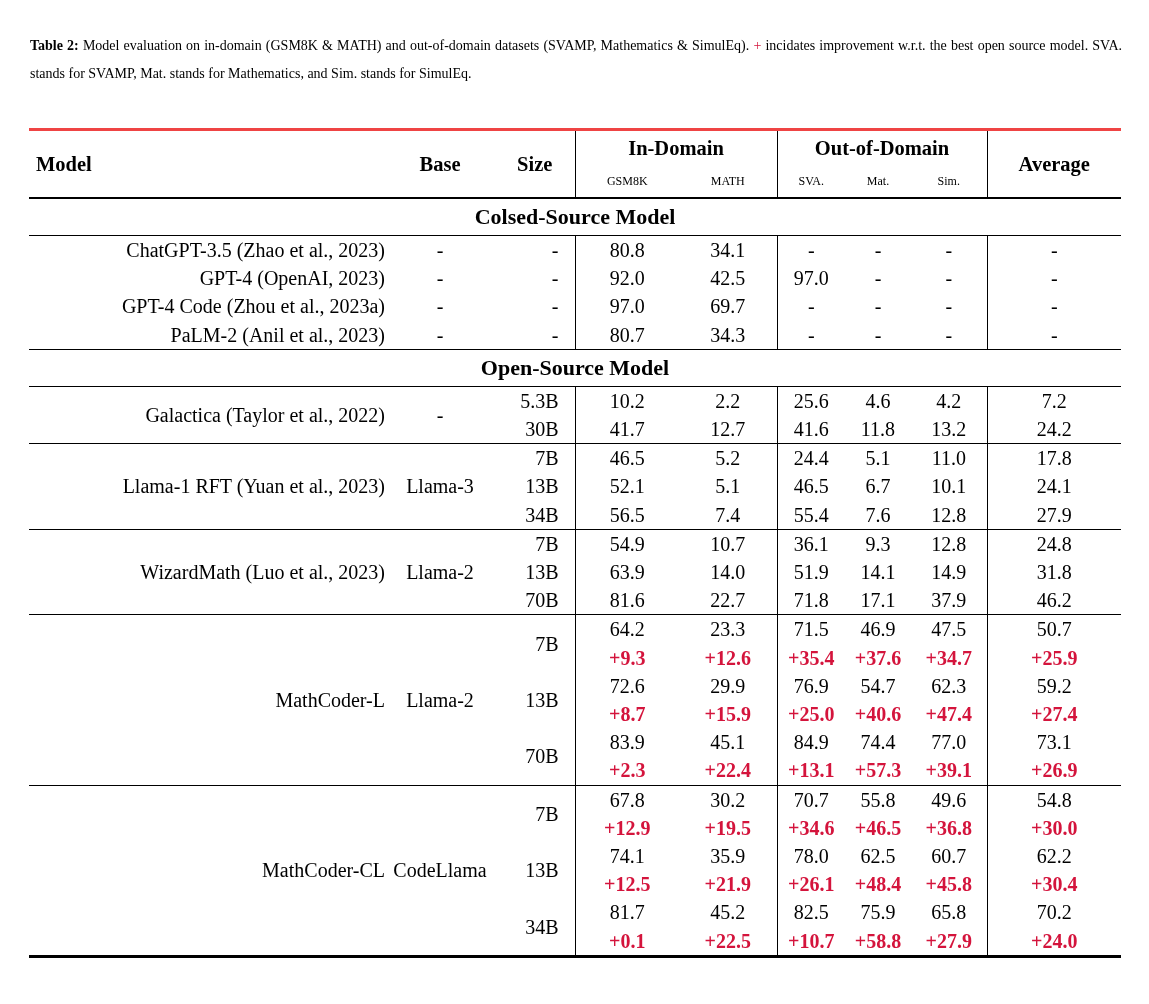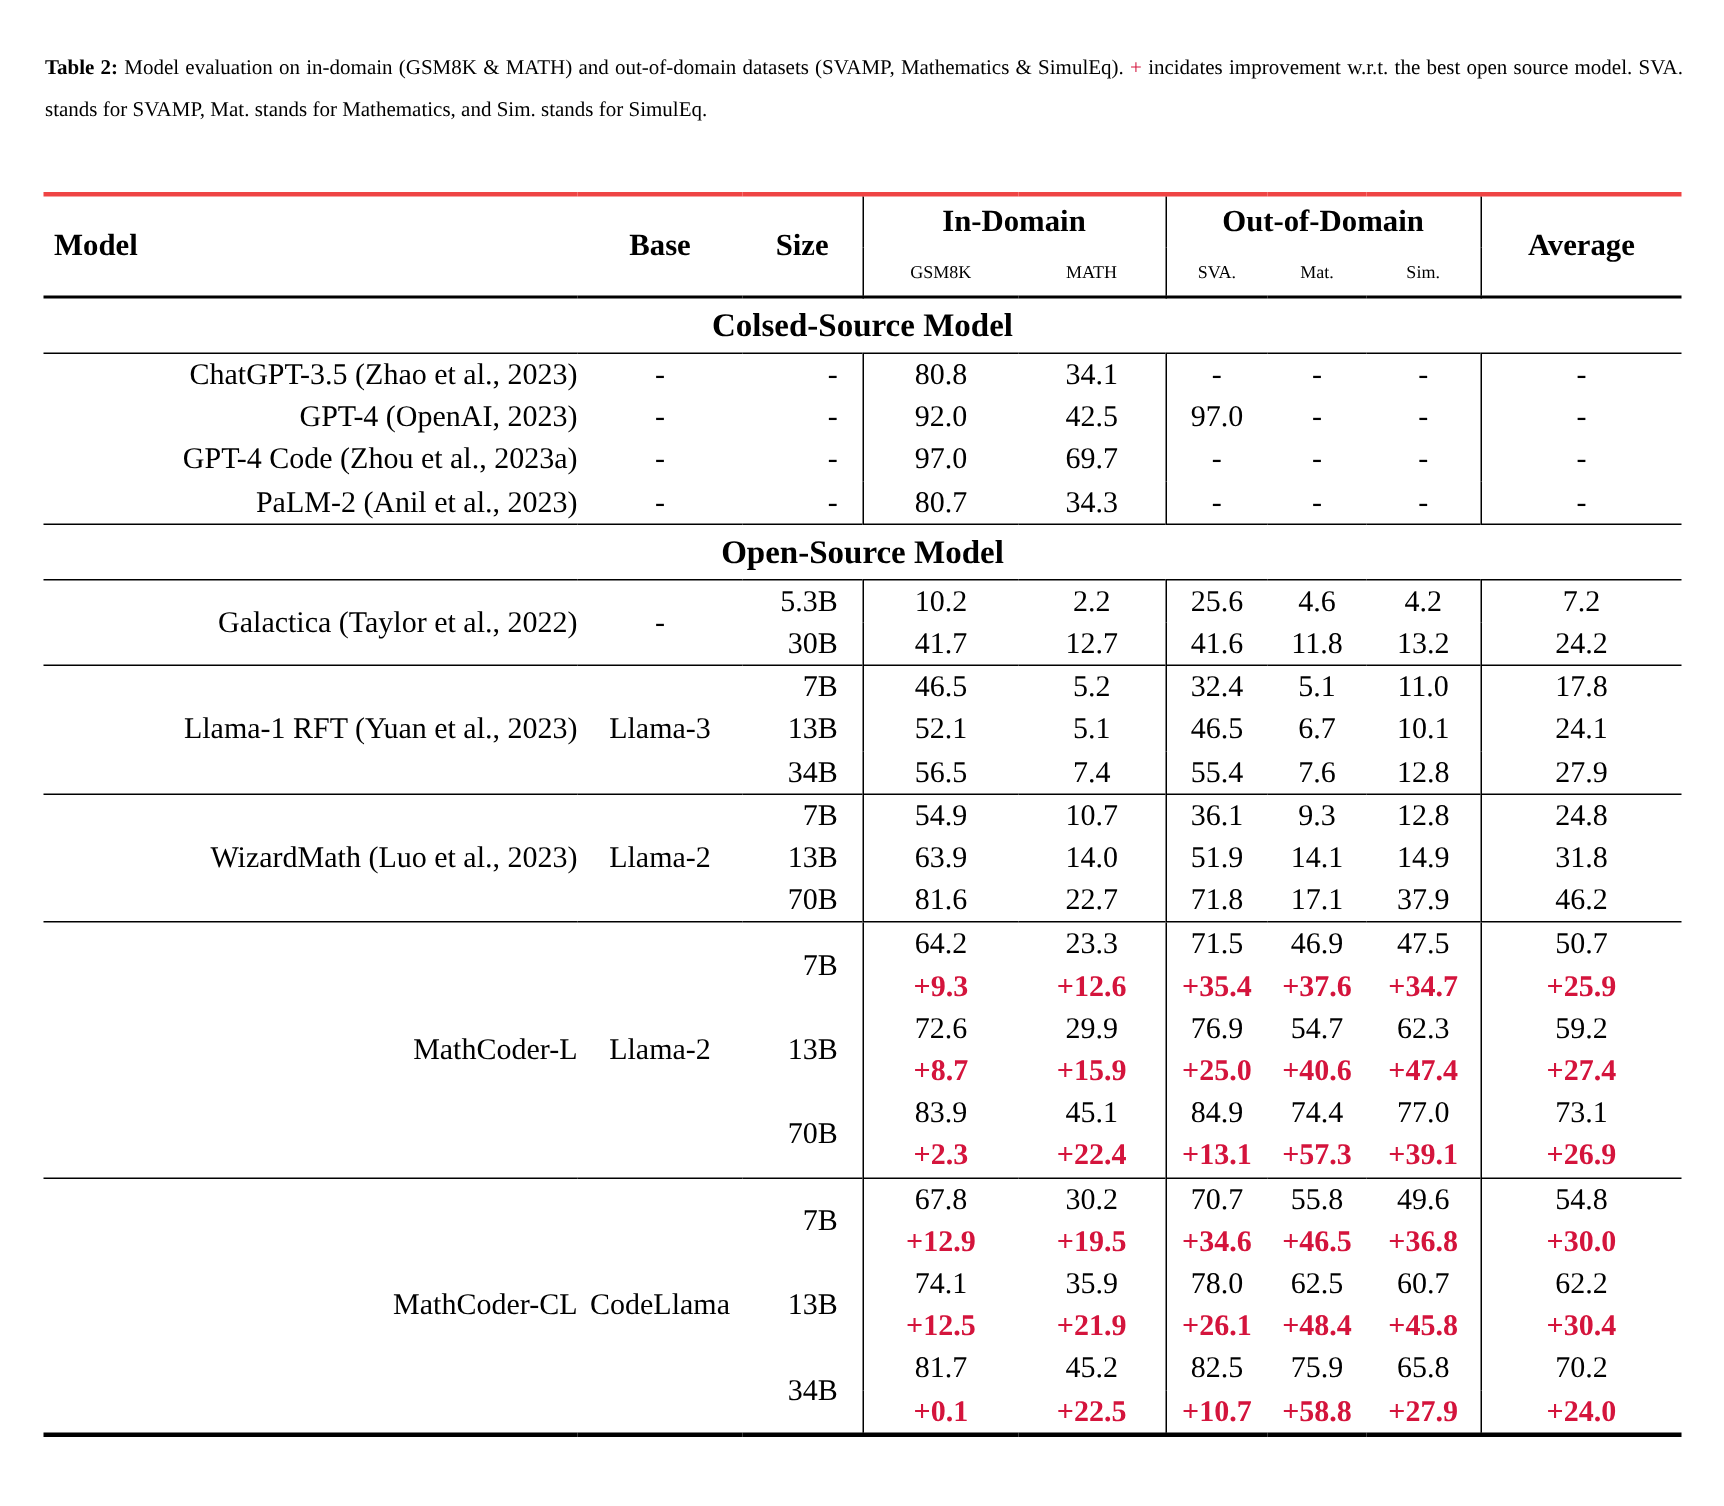--- a/index.html
+++ b/index.html
@@ -187,21 +187,21 @@
           <td class="val-cell bl">24.2</td>
         </tr>
       </tbody>
       <tbody>
         <tr>
           <td class="model-cell" rowspan="3">Llama-1 RFT (Yuan et al., 2023)</td>
           <td class="base-cell" rowspan="3">Llama-3</td>
           <td class="size-cell">7B</td>
           <td class="val-cell bl">46.5</td>
           <td class="val-cell">5.2</td>
-          <td class="val-cell bl">32.4</td>
+          <td class="val-cell bl">24.4</td>
           <td class="val-cell">5.1</td>
           <td class="val-cell">11.0</td>
           <td class="val-cell bl">17.8</td>
         </tr>
         <tr>
           <td class="size-cell">13B</td>
           <td class="val-cell bl">52.1</td>
           <td class="val-cell">5.1</td>
           <td class="val-cell bl">46.5</td>
           <td class="val-cell">6.7</td>

